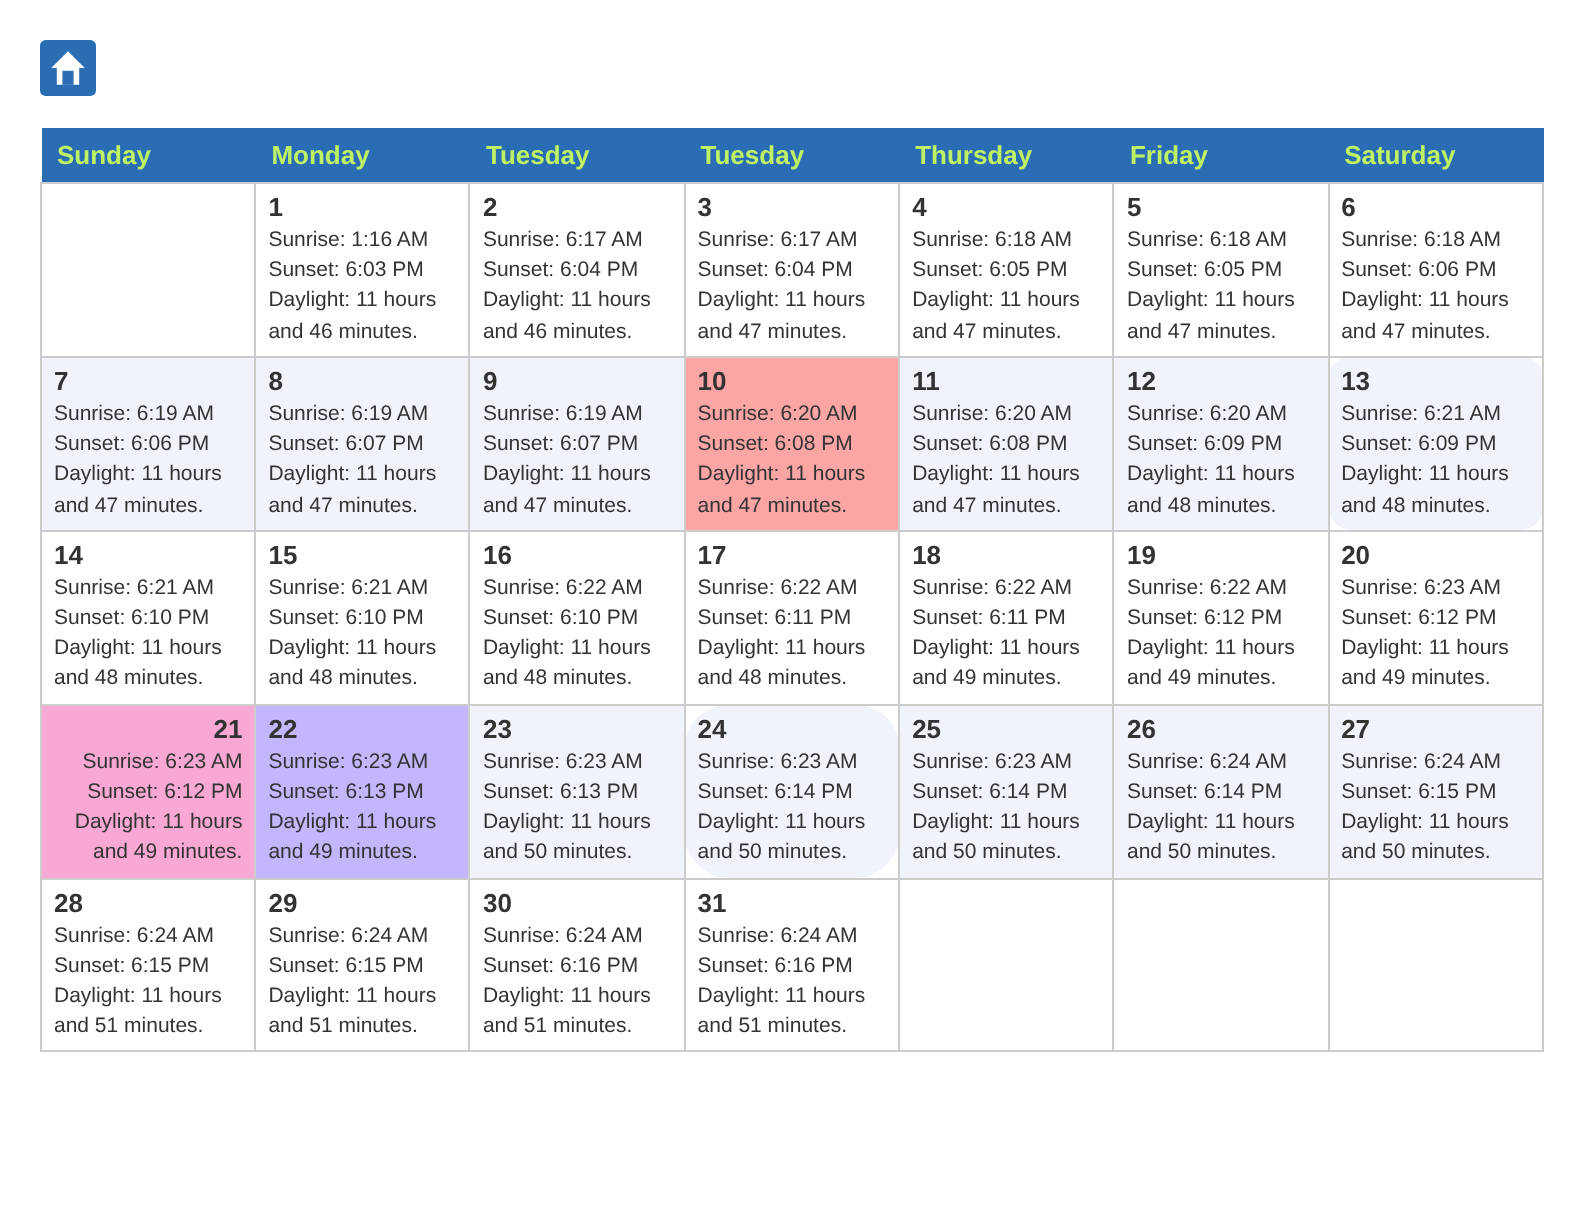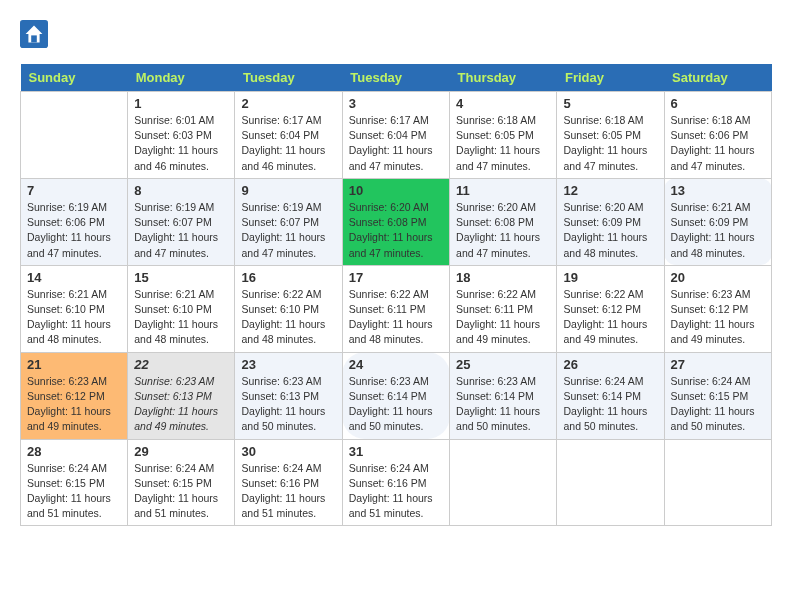--- a/index.html
+++ b/index.html
@@ -113,21 +113,21 @@
           <th class="day-header">Thursday</th>
           <th class="day-header">Friday</th>
           <th class="day-header">Saturday</th>
         </tr>
     </thead>
     <tbody id="calendar-body">
     <tr>
           <td class="empty"></td>
           <td style="background-color: rgb(255, 255, 255);">
           <span class="date-num">1</span>
-          <span class="cell-info">Sunrise: 6:01 AM</span><br>
+          <span class="cell-info">Sunrise: 1:16 AM</span><br>
           <span class="cell-info">Sunset: 6:03 PM</span><br>
           <span class="cell-info">Daylight: 11 hours and 46 minutes.</span>
         </td>
           <td style="background-color: rgb(255, 255, 255);">
           <span class="date-num">2</span>
           <span class="cell-info">Sunrise: 6:17 AM</span><br>
           <span class="cell-info">Sunset: 6:04 PM</span><br>
           <span class="cell-info">Daylight: 11 hours and 46 minutes.</span>
         </td>
           <td style="background-color: rgb(255, 255, 255);">
@@ -167,21 +167,21 @@
           <span class="cell-info">Sunrise: 6:19 AM</span><br>
           <span class="cell-info">Sunset: 6:07 PM</span><br>
           <span class="cell-info">Daylight: 11 hours and 47 minutes.</span>
         </td>
           <td style="background-color: rgb(240, 244, 250);">
           <span class="date-num">9</span>
           <span class="cell-info">Sunrise: 6:19 AM</span><br>
           <span class="cell-info">Sunset: 6:07 PM</span><br>
           <span class="cell-info">Daylight: 11 hours and 47 minutes.</span>
         </td>
-          <td style="background-color: #22c55e;">
+          <td style="background-color: #fca5a5;">
           <span class="date-num">10</span>
           <span class="cell-info">Sunrise: 6:20 AM</span><br>
           <span class="cell-info">Sunset: 6:08 PM</span><br>
           <span class="cell-info">Daylight: 11 hours and 47 minutes.</span>
         </td>
           <td style="background-color: rgb(240, 244, 250);">
           <span class="date-num">11</span>
           <span class="cell-info">Sunrise: 6:20 AM</span><br>
           <span class="cell-info">Sunset: 6:08 PM</span><br>
           <span class="cell-info">Daylight: 11 hours and 47 minutes.</span>
@@ -237,27 +237,27 @@
           <span class="cell-info">Daylight: 11 hours and 49 minutes.</span>
         </td>
           <td style="background-color: rgb(255, 255, 255);">
           <span class="date-num">20</span>
           <span class="cell-info">Sunrise: 6:23 AM</span><br>
           <span class="cell-info">Sunset: 6:12 PM</span><br>
           <span class="cell-info">Daylight: 11 hours and 49 minutes.</span>
         </td>
         </tr>
         <tr>
-          <td style="background-color: #fdba74;">
+          <td style="background-color: #f9a8d4; text-align: right;">
           <span class="date-num">21</span>
           <span class="cell-info">Sunrise: 6:23 AM</span><br>
           <span class="cell-info">Sunset: 6:12 PM</span><br>
           <span class="cell-info">Daylight: 11 hours and 49 minutes.</span>
         </td>
-          <td style="background-color: #e5e5e5; font-style: italic;">
+          <td style="background-color: #c4b5fd;">
           <span class="date-num">22</span>
           <span class="cell-info">Sunrise: 6:23 AM</span><br>
           <span class="cell-info">Sunset: 6:13 PM</span><br>
           <span class="cell-info">Daylight: 11 hours and 49 minutes.</span>
         </td>
           <td style="background-color: rgb(240, 244, 250);">
           <span class="date-num">23</span>
           <span class="cell-info">Sunrise: 6:23 AM</span><br>
           <span class="cell-info">Sunset: 6:13 PM</span><br>
           <span class="cell-info">Daylight: 11 hours and 50 minutes.</span>

